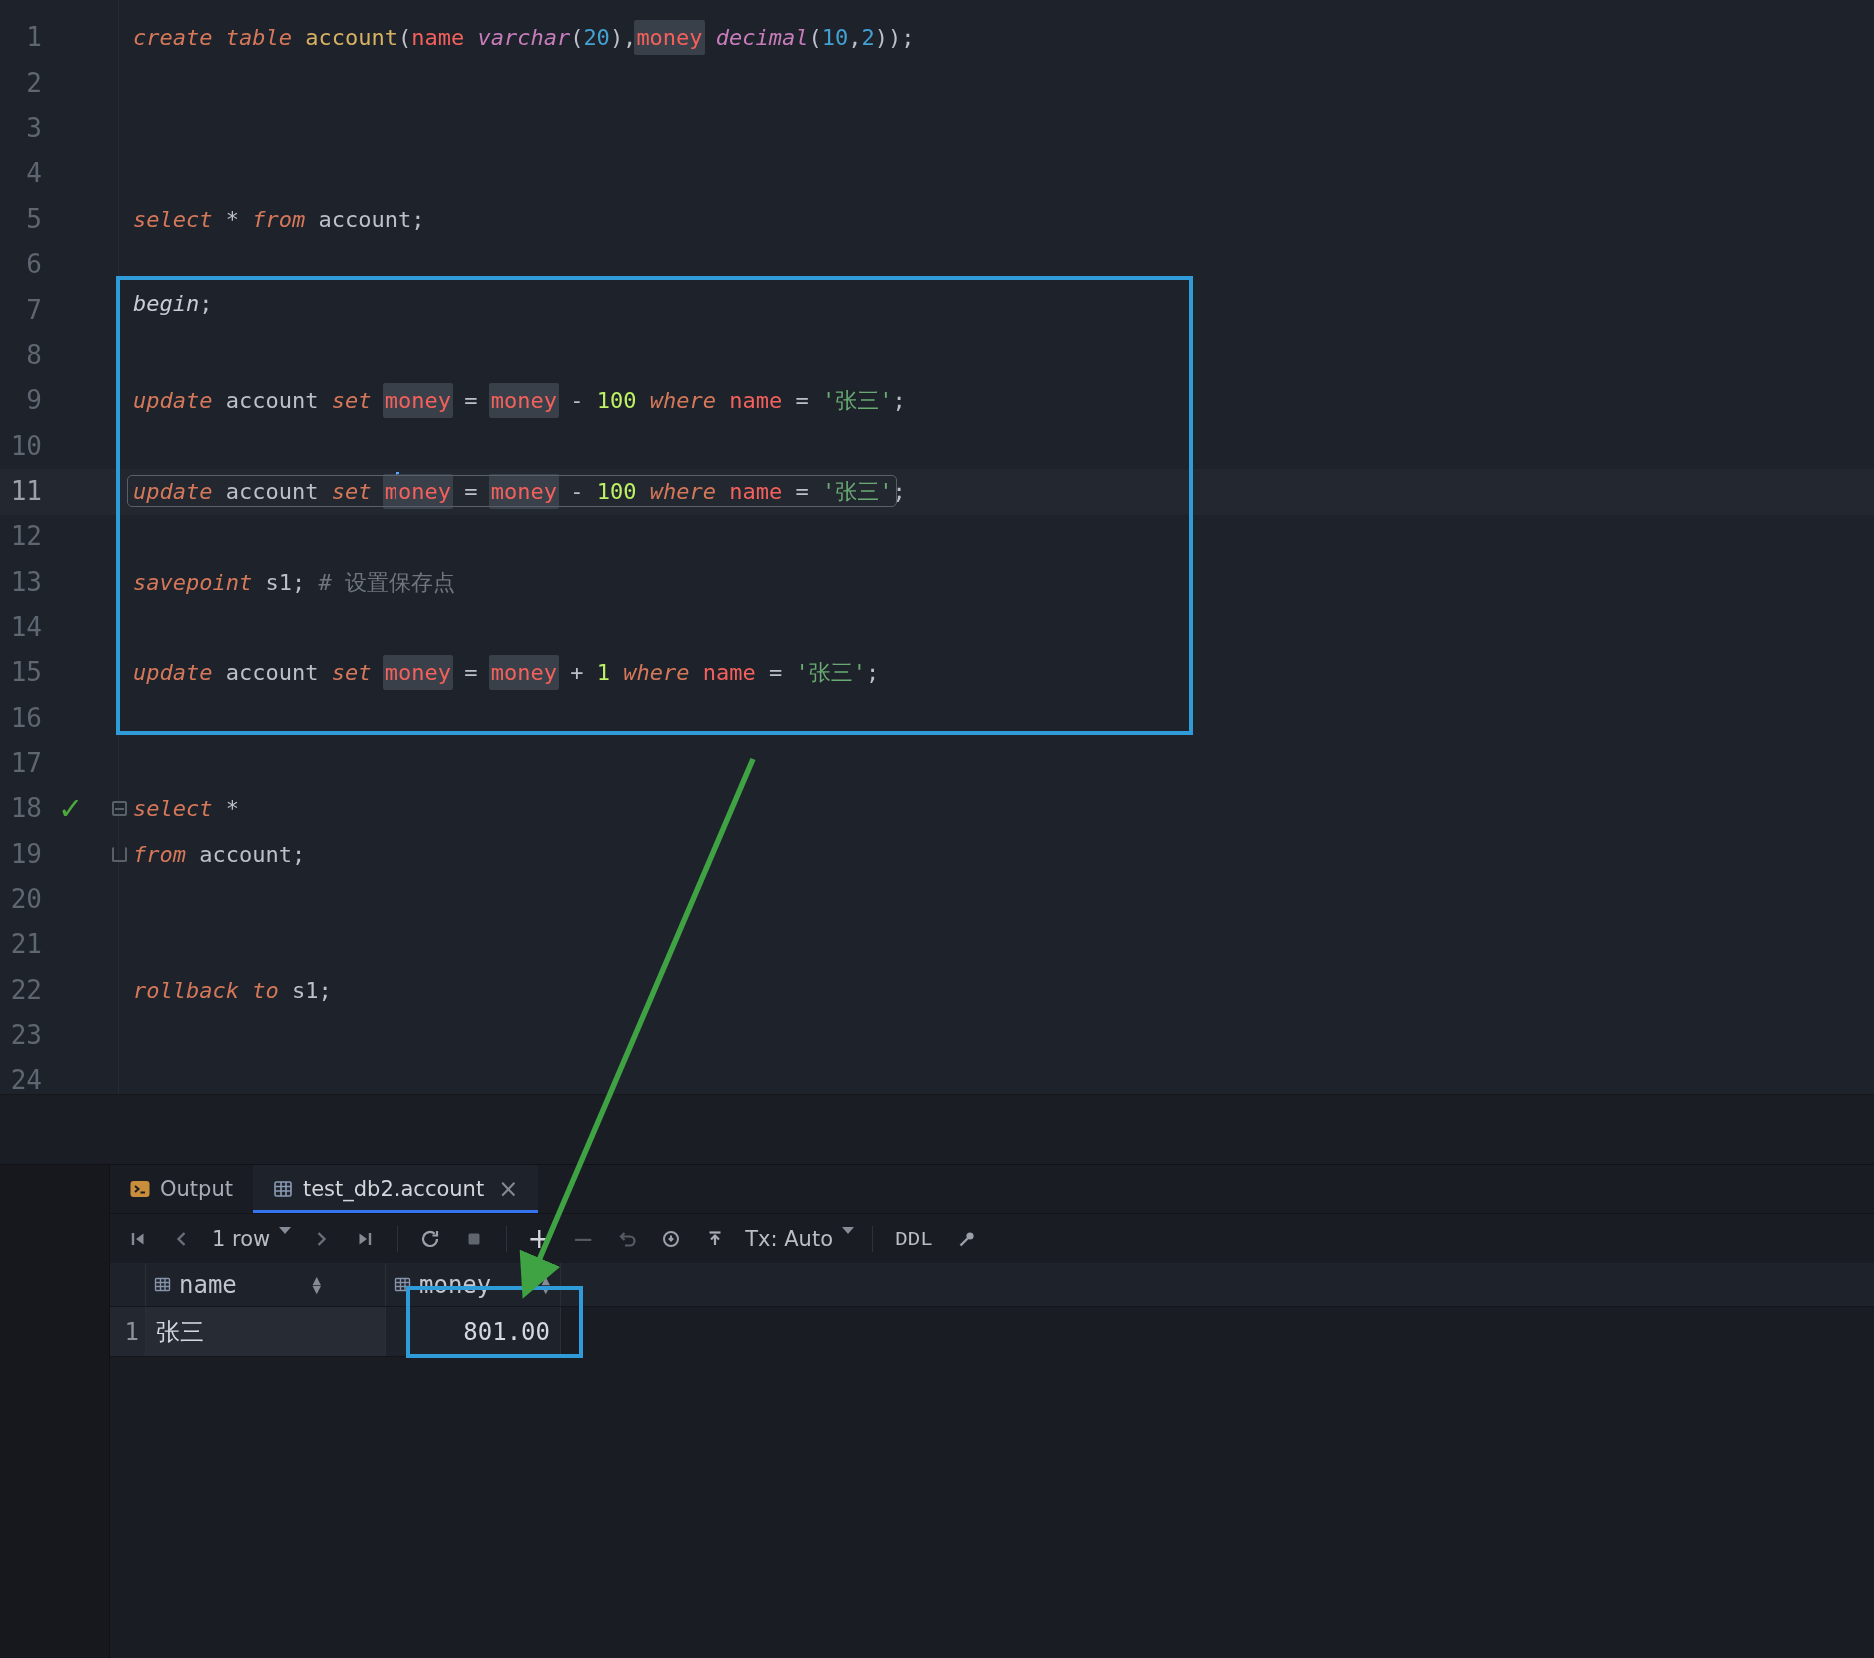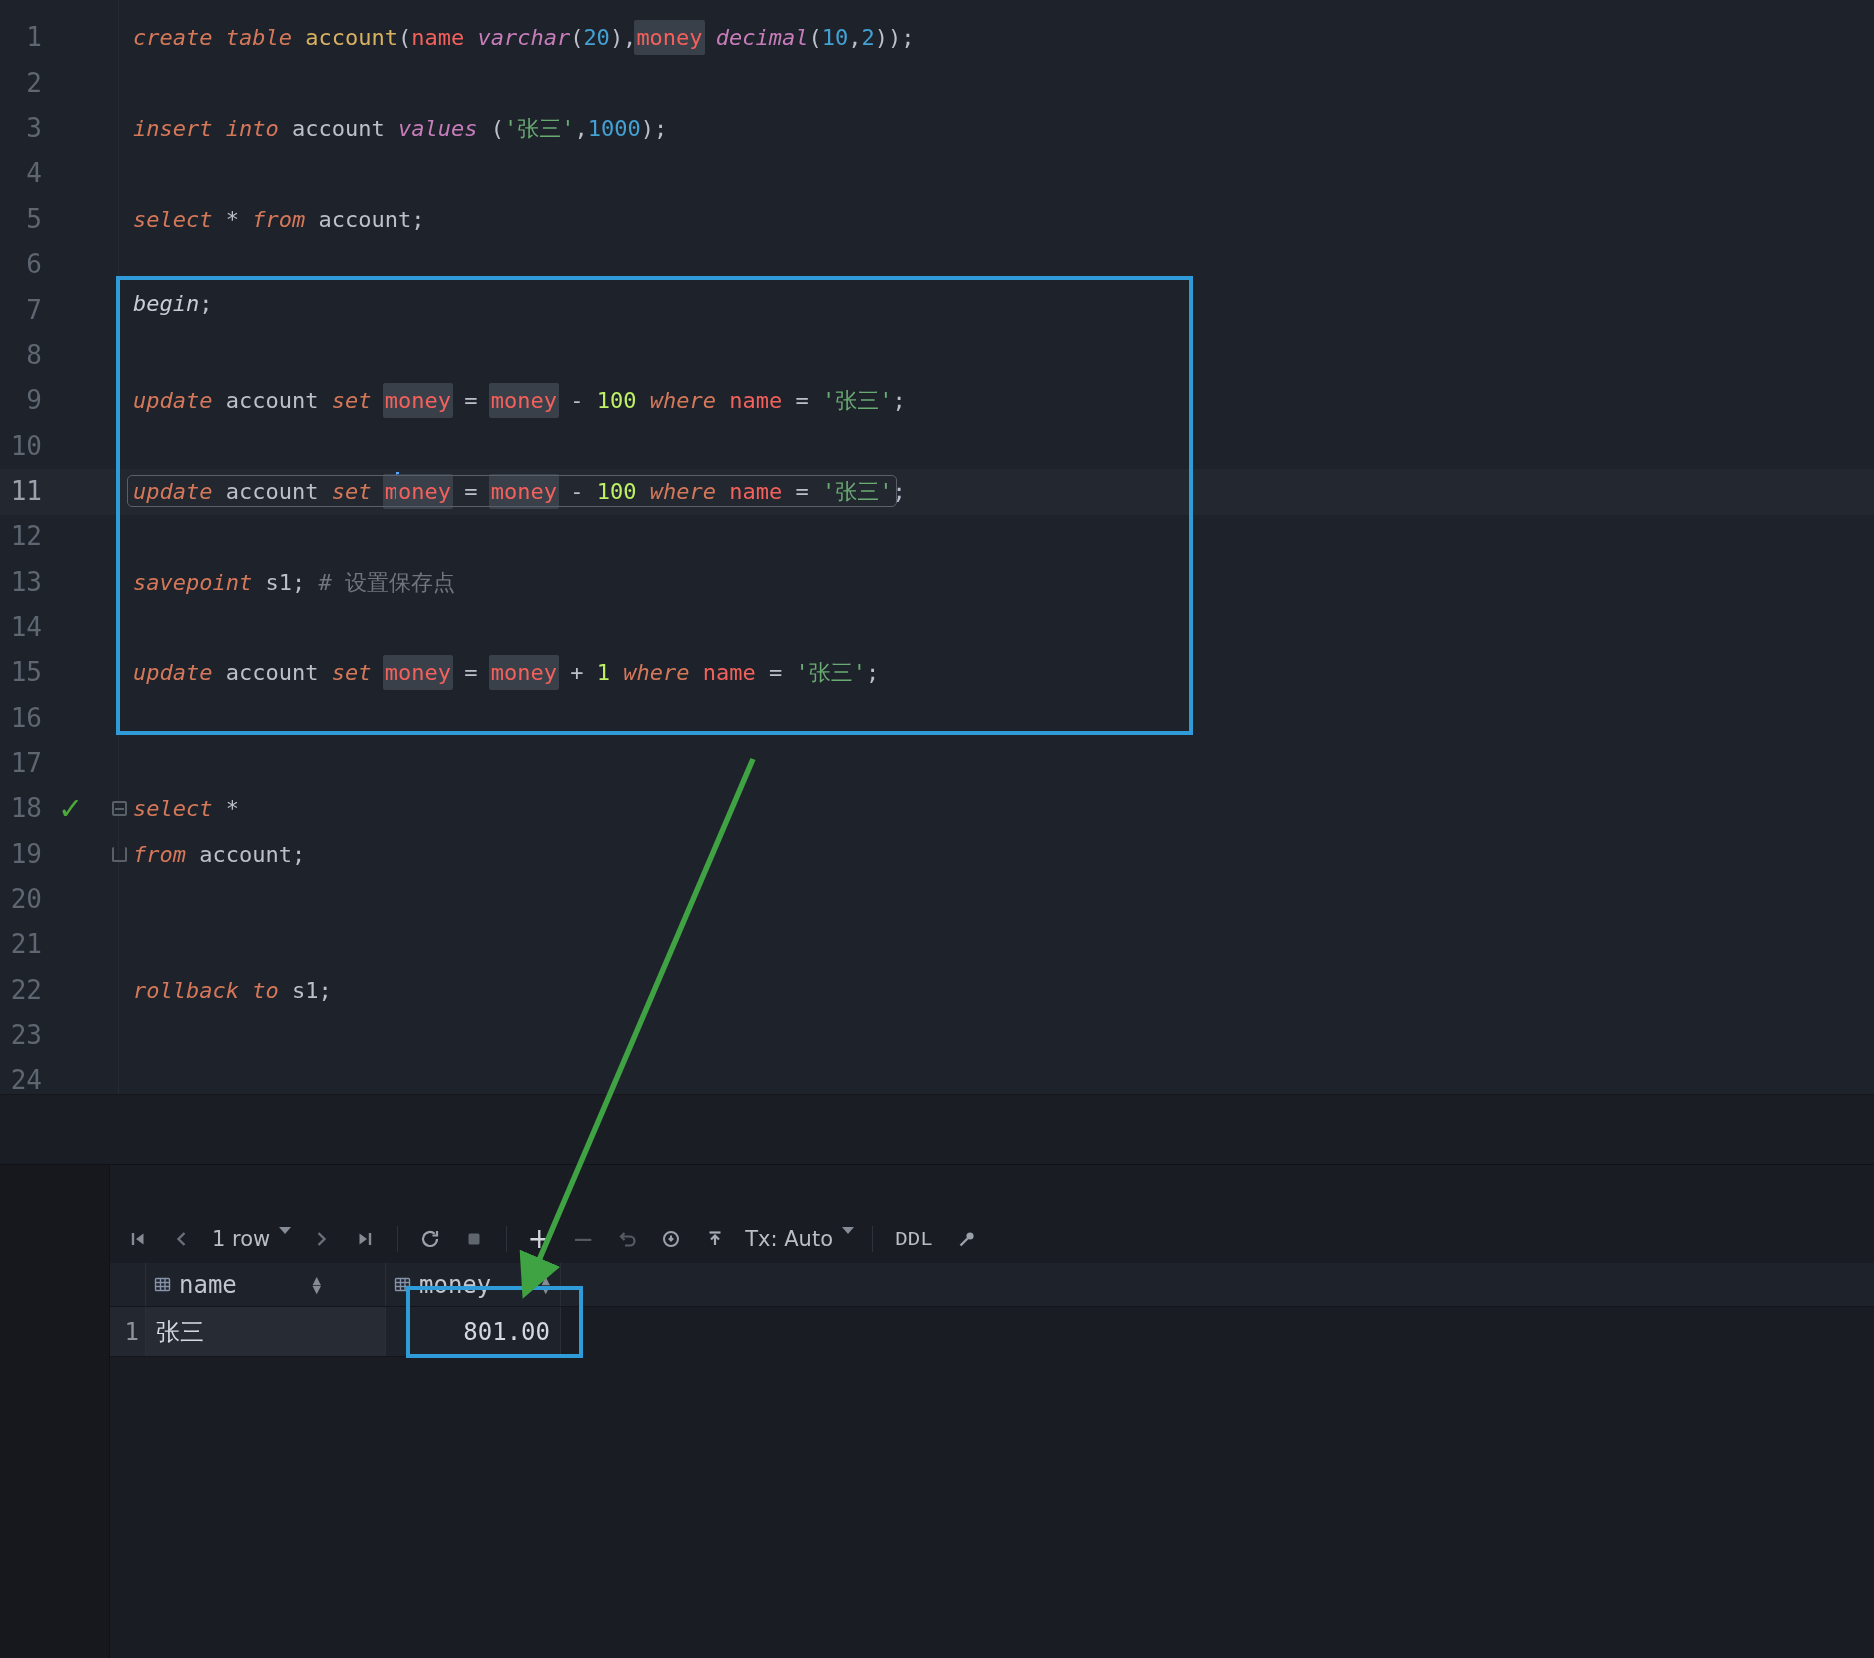--- a/index.html
+++ b/index.html
@@ -108,41 +108,58 @@
         <div class="gnum" style="top: 831.7px;">19</div>
         <div class="gnum" style="top: 877.05px;">20</div>
         <div class="gnum" style="top: 922.4px;">21</div>
         <div class="gnum" style="top: 967.75px;">22</div>
         <div class="gnum" style="top: 1013.1px;">23</div>
         <div class="gnum" style="top: 1058.45px;">24</div>
       </div>
     <div class="gutter-sep"></div>
     <div class="code" id="code">
         <div class="line" style="top: 15.4px;"><span class="kw">create table</span><span class="pl"> </span><span class="tbl">account</span><span class="pl">(</span><span class="col">name</span><span class="pl"> </span><span class="typ">varchar</span><span class="pl">(</span><span class="num">20</span><span class="pl">),</span><span class="colh">money</span><span class="pl"> </span><span class="typ">decimal</span><span class="pl">(</span><span class="num">10</span><span class="pl">,</span><span class="num">2</span><span class="pl">));</span></div>
-        <div class="line" style="top: 106.1px;"><span class="kw">insert into</span><span class="pl"> </span><span class="pl">account</span><span class="pl"> </span><span class="typ">values</span><span class="pl"> (</span><span class="str">'张三'</span><span class="pl">,</span><span class="num">1000</span><span class="pl">);</span></div>
         <div class="line" style="top: 196.8px;"><span class="kw">select</span><span class="pl"> * </span><span class="kw">from</span><span class="pl"> </span><span class="pl">account;</span></div>
         <div class="line" style="top: 281px;"><span class="itl">begin</span><span class="pl">;</span></div>
         <div class="line" style="top: 378.2px;"><span class="kw">update</span><span class="pl"> </span><span class="pl">account</span><span class="pl"> </span><span class="kw">set</span><span class="pl"> </span><span class="colh">money</span><span class="pl"> = </span><span class="colh">money</span><span class="pl"> - </span><span class="num2">100</span><span class="pl"> </span><span class="kw">where</span><span class="pl"> </span><span class="col">name</span><span class="pl"> = </span><span class="str">'张三'</span><span class="pl">;</span></div>
         <div class="line" style="top: 468.9px;"><span class="stmt-outline"><span class="kw">update</span><span class="pl"> </span><span class="pl">account</span><span class="pl"> </span><span class="kw">set</span><span class="pl"> </span><span class="colh">m</span><span class="caret"></span><span class="colh">oney</span><span class="pl"> = </span><span class="colh">money</span><span class="pl"> - </span><span class="num2">100</span><span class="pl"> </span><span class="kw">where</span><span class="pl"> </span><span class="col">name</span><span class="pl"> = </span><span class="str">'张三'</span></span><span class="pl">;</span></div>
         <div class="line" style="top: 559.6px;"><span class="kw">savepoint</span><span class="pl"> </span><span class="pl">s1; </span><span class="cmt"># 设置保存点</span></div>
         <div class="line" style="top: 650.3px;"><span class="kw">update</span><span class="pl"> </span><span class="pl">account</span><span class="pl"> </span><span class="kw">set</span><span class="pl"> </span><span class="colh">money</span><span class="pl"> = </span><span class="colh">money</span><span class="pl"> + </span><span class="num2">1</span><span class="pl"> </span><span class="kw">where</span><span class="pl"> </span><span class="col">name</span><span class="pl"> = </span><span class="str">'张三'</span><span class="pl">;</span></div>
         <div class="line" style="top: 786.35px;"><span class="kw">select</span><span class="pl"> *</span></div>
         <div class="line" style="top: 831.7px;"><span class="kw">from</span><span class="pl"> </span><span class="pl">account;</span></div>
         <div class="line" style="top: 967.75px;"><span class="kw">rollback to</span><span class="pl"> </span><span class="pl">s1;</span></div>
       </div>
   <div class="gcheck" style="top: 786.35px;">✓</div>
       <div class="marker m1" style="top: 801.35px;"></div>
       <div class="marker m2" style="top: 846.7px;"></div>
     </div>
 
   <div class="band"></div>
 
   <div class="panel">
     <div class="stripe"></div>
 
+    <div class="tabs">
+      <div class="tab">
+        <svg width="20" height="18" viewBox="0 0 20 18">
+            <rect x="0.5" y="1" width="19" height="16" rx="3" fill="#C98E3C"></rect>
+            <path d="M5 6l3.5 3L5 12" stroke="#1A1D23" stroke-width="2" fill="none"></path>
+            <path d="M10.5 12.5h4.5" stroke="#1A1D23" stroke-width="2"></path>
+          </svg>
+        <span>Output</span>
+      </div>
+      <div class="tab active">
+        <svg width="20" height="20" viewBox="0 0 20 20" fill="none" stroke="#8B9BB4" stroke-width="1.6">
+            <rect x="2" y="3" width="16" height="14" rx="1.5"></rect>
+            <path d="M2 7.5h16M2 12h16M8 3v14M13 3v14"></path>
+          </svg>
+        <span>test_db2.account</span>
+        <span class="close">×</span>
+      </div>
+    </div>
 
     <div class="toolbar">
       <button class="tbtn">
         <svg width="22" height="22" viewBox="0 0 22 22">
             <path d="M6 5v12" stroke="#858B93" stroke-width="2.4"></path>
             <path d="M16.5 5.5L9 11l7.5 5.5z" fill="#858B93"></path>
           </svg>
       </button>
       <button class="tbtn">
         <svg width="22" height="22" viewBox="0 0 22 22">

